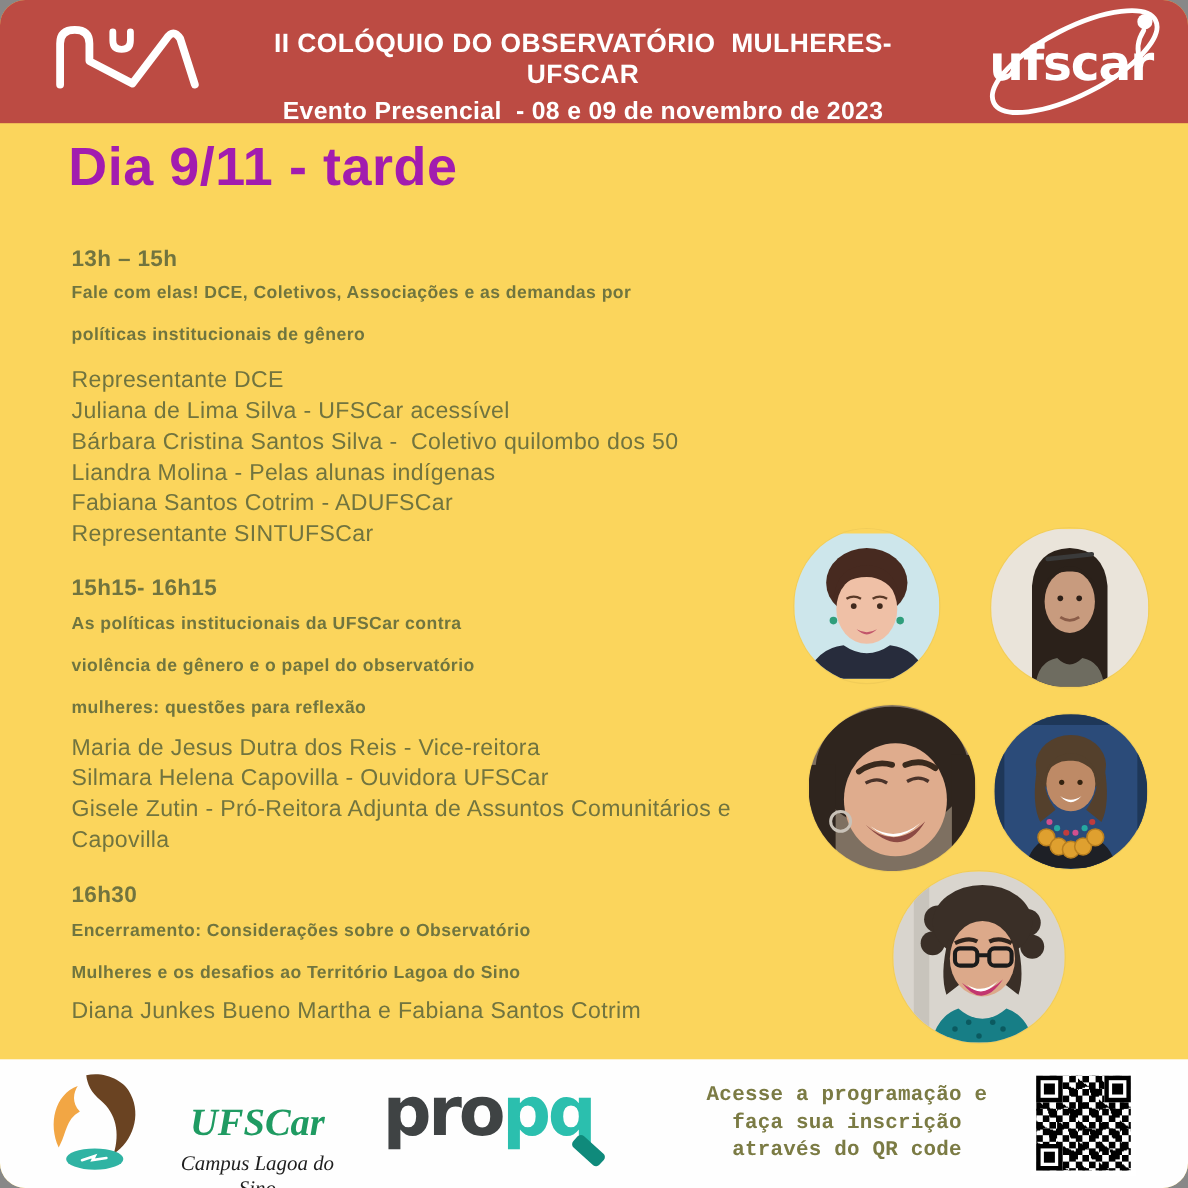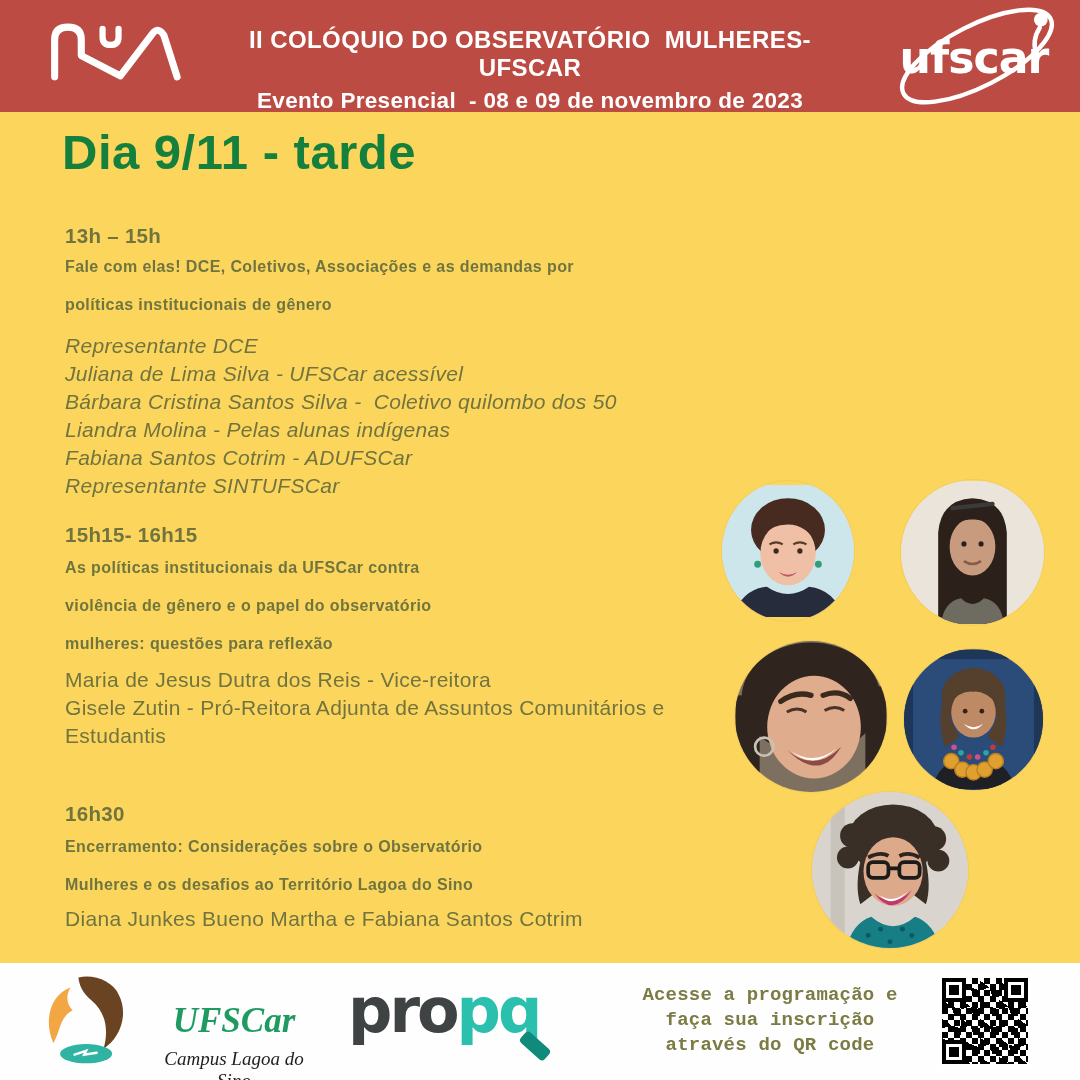--- a/index.html
+++ b/index.html
@@ -1,30 +1,31 @@
 <!DOCTYPE html>
 <html><head>
 <meta charset="utf-8">
 <style>
   html,body{margin:0;padding:0;background:#888;}
   .poster{
     position:relative;width:1080px;height:1080px;overflow:hidden;
     background:#FBD55C;
     font-family:"Liberation Sans","DejaVu Sans",sans-serif;
+    border-radius:23px;
   }
   .abs{position:absolute;}
 
   
   .header{position:absolute;left:0;top:0;width:1080px;height:112px;background:#BC4B43;}
   .mu-logo{position:absolute;left:44px;top:20px;width:142px;height:64px;}
   .header-titles{position:absolute;left:200px;right:220px;top:26px;text-align:center;color:#fff;}
   .header-title{font-size:24px;font-weight:bold;letter-spacing:.4px;white-space:pre-wrap;}
   .header-subtitle{font-size:22.5px;font-weight:bold;margin-top:6px;letter-spacing:.3px;white-space:pre-wrap;}
   .ufscar-orbit{position:absolute;right:8px;top:2px;width:190px;height:108px;}
-  .page-title{left:62px;top:124px;font-size:49px;font-weight:bold;color:#15803d;letter-spacing:.5px;}
+  .page-title{left:62px;top:124px;font-size:49px;font-weight:bold;color:#a21caf;letter-spacing:.5px;}
   .time{left:65px;font-size:20.5px;font-weight:bold;color:#71743F;letter-spacing:.3px;}
   .session-title{left:65px;font-size:16px;font-weight:bold;color:#70753F;letter-spacing:.4px;}
   .session-title div{line-height:38px;white-space:pre-wrap;}
   .speakers{left:65px;font-size:21px;font-weight:normal;color:#71743F;letter-spacing:.3px;}
   .speakers div{line-height:28px;white-space:pre-wrap;}
 
   
   .photo{position:absolute;border-radius:50%;overflow:hidden;box-shadow:0 0 0 1px rgba(0,0,0,.04);}
   .photo svg{display:block;width:100%;height:100%;}
   .p1{left:722px;top:481px;width:132px;height:140px;}
@@ -78,39 +79,40 @@
     </svg>
   </div>
 
   <div class="abs page-title">Dia 9/11 - tarde</div>
 
   <div class="abs time" style="top:224px;">13h – 15h</div>
   <div class="abs session-title" style="top:248px;">
     <div>Fale com elas! DCE, Coletivos, Associações e as demandas por</div>
     <div>políticas institucionais de gênero</div>
   </div>
-  <div class="abs speakers" style="top:332px;font-style:italic;">
+  <div class="abs speakers" style="top:332px;">
     <div>Representante DCE</div>
     <div>Juliana de Lima Silva - UFSCar acessível</div>
     <div>Bárbara Cristina Santos Silva -  Coletivo quilombo dos 50</div>
     <div>Liandra Molina - Pelas alunas indígenas</div>
     <div>Fabiana Santos Cotrim - ADUFSCar</div>
     <div>Representante SINTUFSCar</div>
   </div>
 
   <div class="abs time" style="top:523px;">15h15- 16h15</div>
   <div class="abs session-title" style="top:549px;">
     <div>As políticas institucionais da UFSCar contra</div>
     <div>violência de gênero e o papel do observatório</div>
     <div>mulheres: questões para reflexão</div>
   </div>
   <div class="abs speakers" style="top:666px;">
     <div>Maria de Jesus Dutra dos Reis - Vice-reitora</div>
+    <div>Silmara Helena Capovilla - Ouvidora UFSCar</div>
     <div>Gisele Zutin - Pró-Reitora Adjunta de Assuntos Comunitários e</div>
-    <div>Estudantis</div>
+    <div>Capovilla</div>
   </div>
 
   <div class="abs time" style="top:802px;">16h30</div>
   <div class="abs session-title" style="top:828px;">
     <div>Encerramento: Considerações sobre o Observatório</div>
     <div>Mulheres e os desafios ao Território Lagoa do Sino</div>
   </div>
   <div class="abs speakers" style="top:905px;">
     <div>Diana Junkes Bueno Martha e Fabiana Santos Cotrim</div>
   </div>

